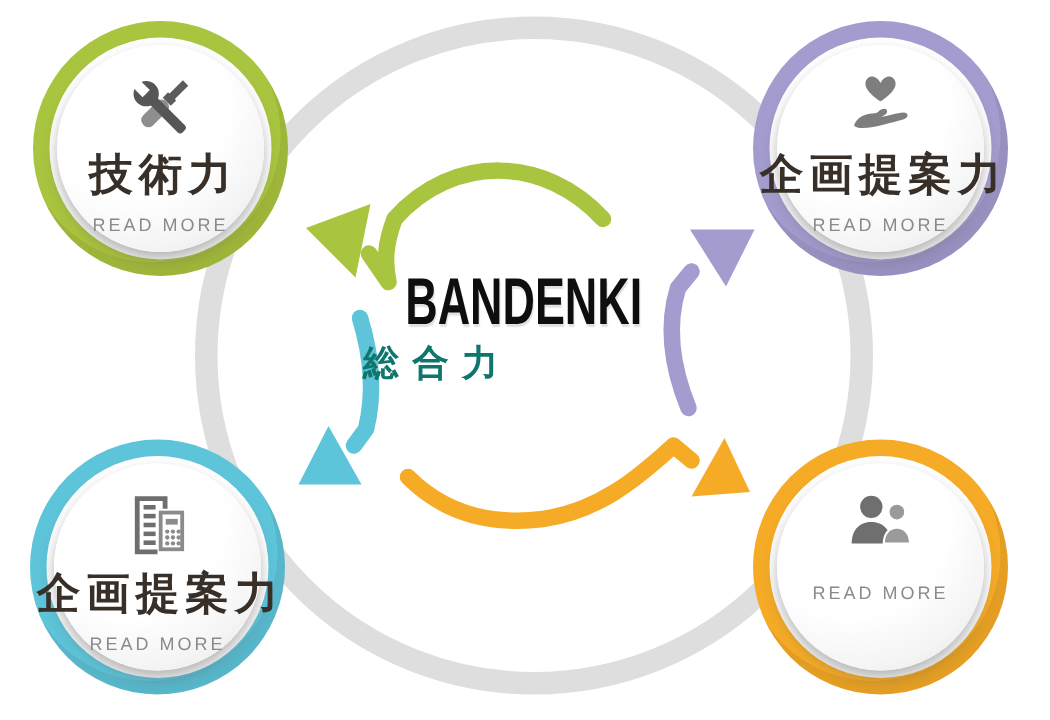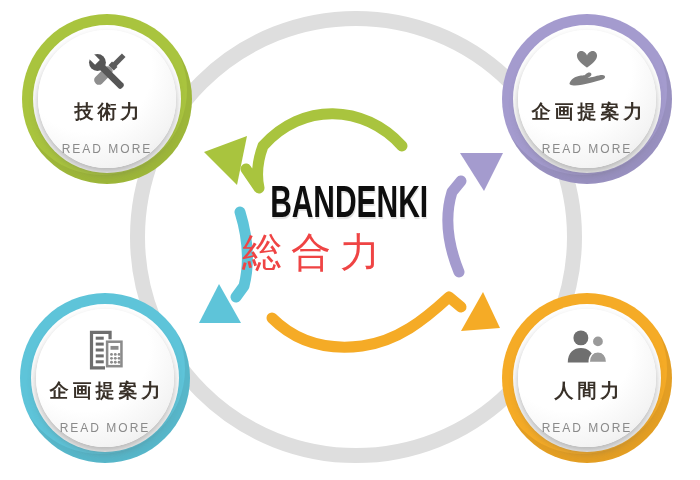--- a/index.html
+++ b/index.html
@@ -20,35 +20,35 @@
   .ring.green{background:#a9c43e;}
   .ring.purple{background:#a49bce;}
   .ring.cyan{background:#5ec4d9;}
   .ring.orange{background:#f5ab26;}
   .gap{position:absolute;left:11px;top:11px;width:148px;height:148px;border-radius:50%;background:#ffffff;}
   .inner{position:absolute;left:16px;top:16px;width:138px;height:138px;border-radius:50%;
     background:radial-gradient(circle at 36% 28%, #ffffff 48%, #f4f4f4 74%, #e2e2e2 100%);
     box-shadow:0 5px 9px rgba(90,90,90,0.45);
     display:flex;flex-direction:column;align-items:center;justify-content:flex-start;}
   .icon-wrap{margin-top:14px;height:56px;display:flex;align-items:center;justify-content:center;}
-  .label{margin-top:2px;font-size:19px;font-weight:bold;color:#383028;letter-spacing:4px;
+  .label{margin-top:2px;font-size:29px;font-weight:bold;color:#383028;letter-spacing:4px;
     padding-left:4px;white-space:nowrap;line-height:1.1;}
-  .readmore{margin-top:19px;font-size:12px;color:#8a8a8a;letter-spacing:2px;white-space:nowrap;}
+  .readmore{margin-top:9px;font-size:12px;color:#8a8a8a;letter-spacing:2px;white-space:nowrap;}
 
   .unit.tech{left:22px;top:14px;}
   .unit.quality{left:502px;top:14px;}
   .unit.planning{left:20px;top:293px;text-align:right;}
   .unit.human{left:502px;top:293px;}
 
   
   .center-block{position:absolute;left:233px;top:180px;width:238px;text-align:left;}
   .center-en{display:inline-block;font-size:44px;font-weight:800;color:#0e0e0e;line-height:1;
     transform:scaleX(0.68);transform-origin:50% 50%;white-space:nowrap;
     text-shadow:1px 2px 1px rgba(0,0,0,0.12);}
-  .center-jp{margin-top:6px;font-size:40px;font-weight:normal;color:#ef4444;letter-spacing:9px;
+  .center-jp{margin-top:6px;font-size:24px;font-weight:bold;color:#0f766e;letter-spacing:9px;
     padding-left:9px;white-space:nowrap;line-height:1.1;}
 </style>
 </head>
 <body>
 
 <div class="stage">
 
   <div class="bg-ring"></div>
 
   <svg class="arrows" viewBox="0 0 700 480">
@@ -160,18 +160,17 @@
           <g fill="#6f6f6f">
             <circle cx="25" cy="17" r="8.5"></circle>
             <path d="M10 45 C10 33.5 17 28.5 25 28.5 C33 28.5 40 33.5 40 45 Z"></path>
           </g>
           <g fill="#9a9a9a" stroke="#ffffff" stroke-width="1.6">
             <circle cx="44.5" cy="21" r="6.4"></circle>
             <path d="M34.5 45 C34.5 37 39 33 44.5 33 C50 33 54.5 37 54.5 45 Z"></path>
           </g>
         </svg>
       </div>
-      <div class="label">人間力</div>
       <div class="readmore">READ MORE</div>
     </div>
   </div>
 
 </div>
 
 </body></html>

